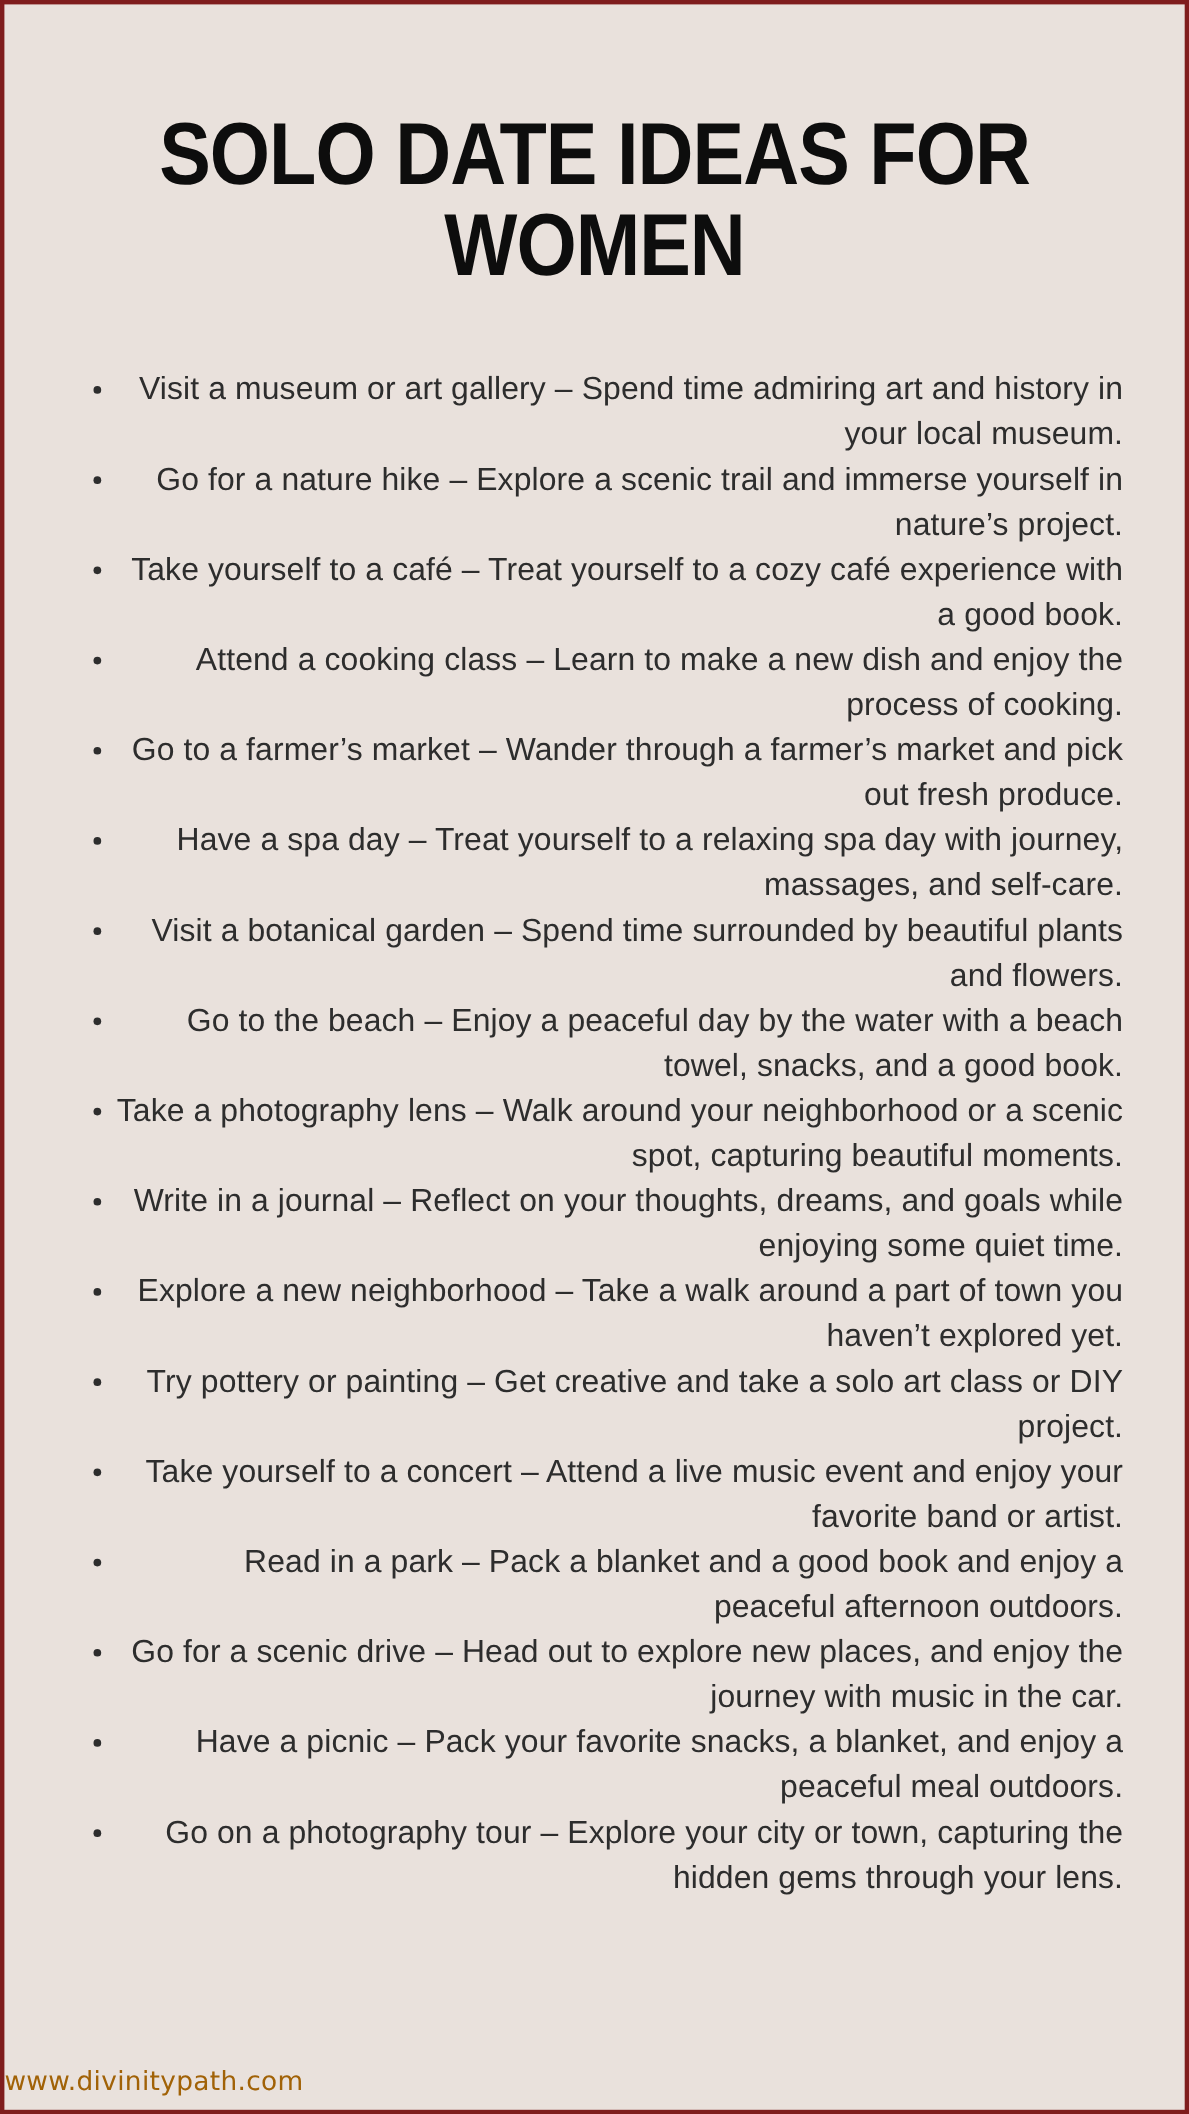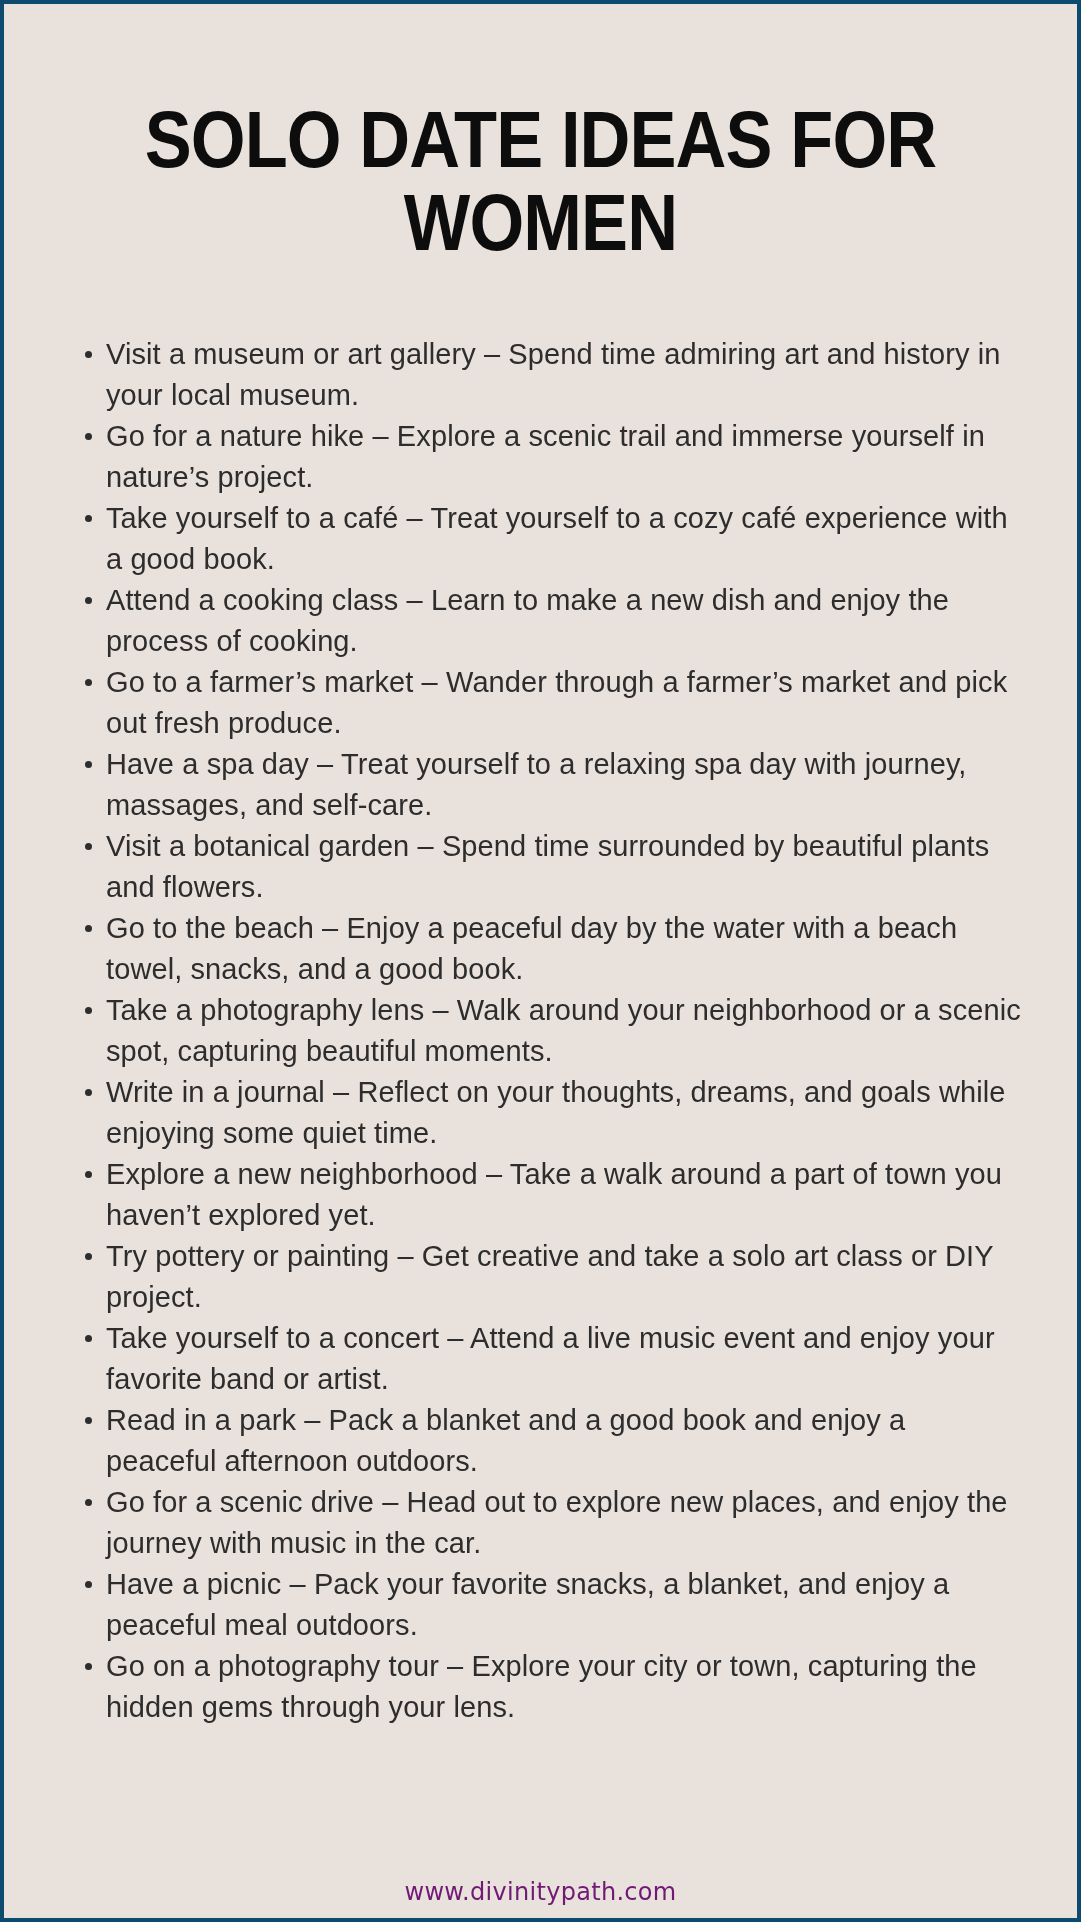--- a/index.html
+++ b/index.html
@@ -6,21 +6,21 @@
     margin: 0;
     padding: 0;
     background: #cfcfcf;
   }
   .page {
     position: relative;
     width: 1081px;
     height: 1922px;
     margin: 0 auto;
     background: #e9e1dc;
-    border: 4px solid #0c4a6e;
+    border: 4px solid #7f1d1d;
     box-sizing: border-box;
     overflow: hidden;
     font-family: "Liberation Sans", sans-serif;
   }
   .title {
     margin: 94px 0 0 0;
     text-align: center;
     font-size: 80px;
     line-height: 83px;
     font-weight: 700;
@@ -39,38 +39,39 @@
     width: 953px;
     font-size: 29px;
     line-height: 41px;
     color: #2d2d2d;
     letter-spacing: 0.1px;
   }
   .ideas li {
     position: relative;
     padding-left: 38px;
     box-sizing: border-box;
+    text-align: right;
   }
   .ideas .dot {
     position: absolute;
     left: 17px;
     top: 17px;
     width: 7px;
     height: 7px;
     border-radius: 50%;
     background: #2d2d2d;
   }
   .footer {
     position: absolute;
     left: 0;
     bottom: 12px;
     width: 100%;
-    text-align: center;
+    text-align: left;
     font-size: 24px;
-    color: #701a75;
+    color: #a16207;
     font-family: "DejaVu Sans", sans-serif;
     letter-spacing: 0.3px;
   }
 </style>
 </head>
 <body>
 
 <div class="page">
 
   <h1 class="title">

